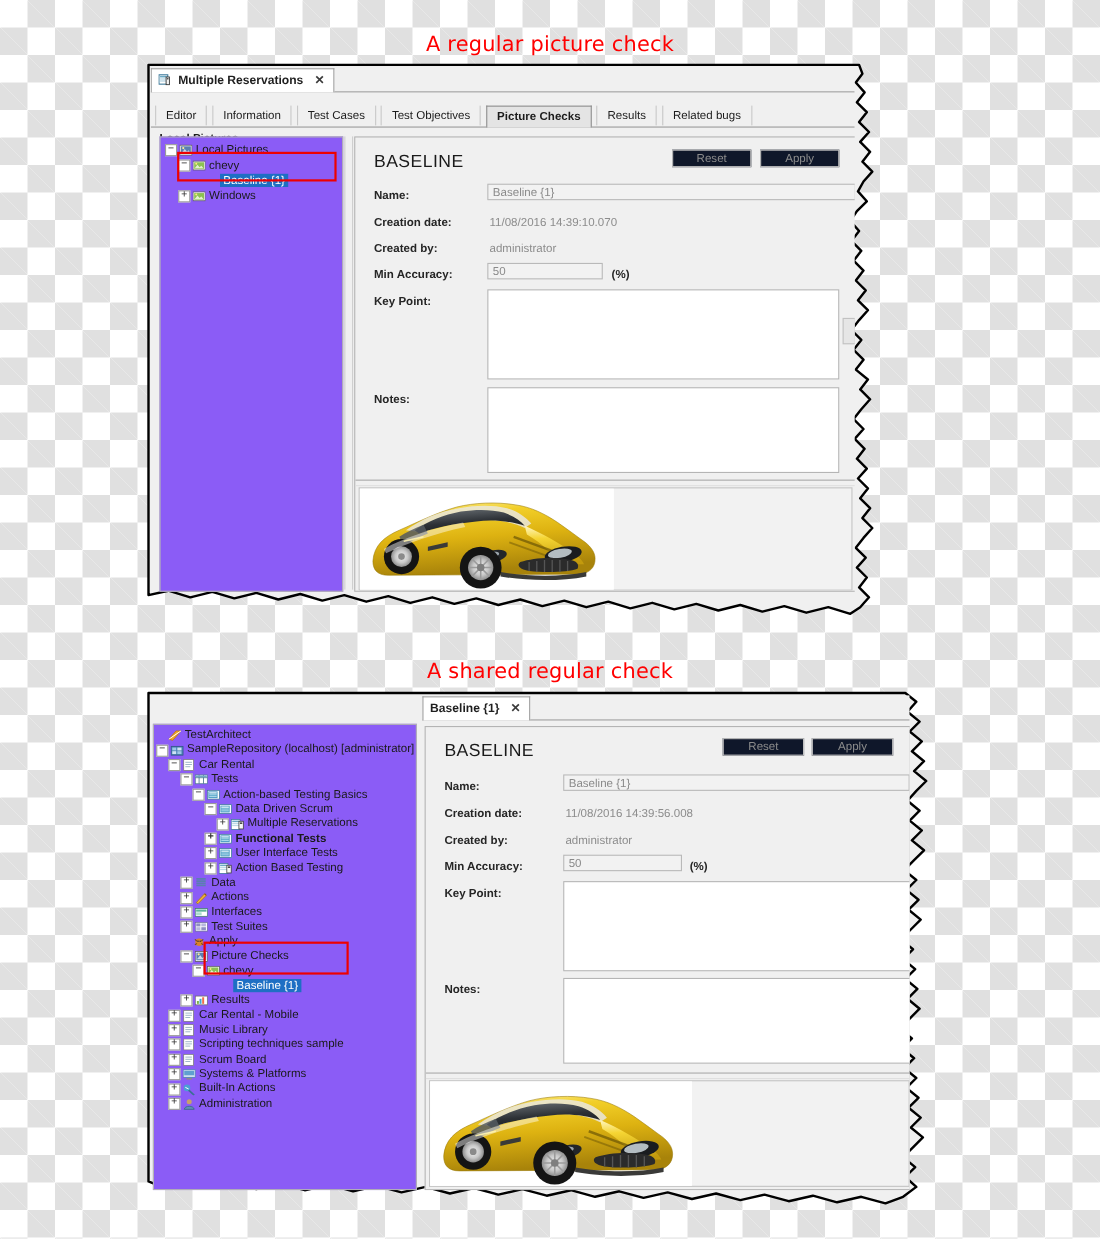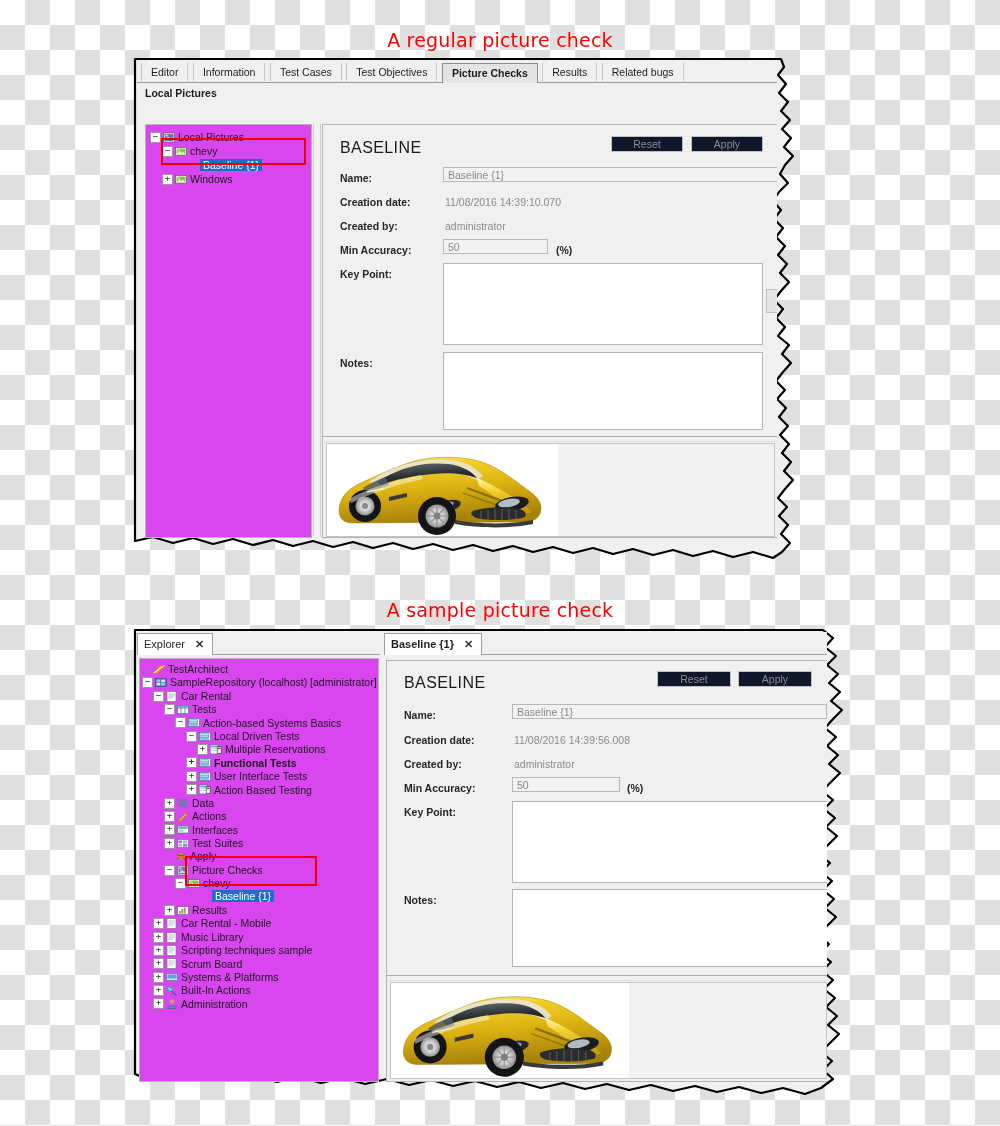--- a/index.html
+++ b/index.html
@@ -63,21 +63,21 @@
   .tab.sel{
     font-weight:bold;background:#e4e4e4;height:19px;line-height:19px;
     border:1px solid #8f8f8f;border-bottom:none;
     border-top:1px solid #8f8f8f;
   }
 
   .section-label{font-size:10.5px;font-weight:bold;color:#1b1b1b;padding:4px 0 2px 8px;}
 
   
   .treebox{
-    background:#d946ef;border:1px solid #b4b4b4;
+    background:#8b5cf6;border:1px solid #b4b4b4;
     overflow:hidden;position:absolute;
   }
   .trow{font-size:10.5px;color:#1a1a1a;height:13px;line-height:13px;white-space:nowrap;position:relative;}
   .trow .lbl{vertical-align:middle;}
   .trow.sel .lbl{background:#1e6fc4;color:#ffffff;padding:0 3px;}
   .exp{
     display:inline-block;width:9px;height:9px;line-height:7px;text-align:center;
     border:1px solid #9a9a9a;background:#fff;font-size:9px;color:#333;
     vertical-align:middle;margin-right:2px;font-family:"DejaVu Sans Mono",monospace;
   }
@@ -119,22 +119,38 @@
              L645,279 L656,288 L649,297 L658,306 L650,315 L643,324 L652,333 L644,342 L653,351 L646,360
              L655,369 L647,378 L656,387 L649,396 L658,405 L651,414 L660,423 L652,432 L645,441 L654,450
              L646,459 L655,468 L648,477 L657,486 L649,495 L640,501
              L620,495 L600,500 L580,494 L560,499 L540,493 L520,498 L500,492 L480,497 L460,491 L440,496
              L420,490 L400,495 L380,489 L360,494 L340,488 L320,493 L300,487 L280,492 L260,486 L240,491
              L220,485 L200,490 L180,484 L160,489 L140,483 L120,488 L100,482 L80,487 L60,481 L40,486 L20,480 L2,484 Z" fill="#f0f0f0" stroke="#000000" stroke-width="2.2" stroke-linejoin="round"></path>
   </svg>
 
   <div class="panel-inner" style="left:4px;top:4px;width:640px;height:480px;">
 
-
-    <div class="tabstrip" style="margin-top:2px;">
+    <div class="wintab-bar">
+      <span class="wintab">
+        <span class="ico">
+          <svg width="11" height="11" viewBox="0 0 11 11">
+            <rect x="0.5" y="1" width="8" height="8.5" fill="#ffffff" stroke="#3d7a9a" stroke-width="1"></rect>
+            <rect x="1.5" y="2" width="6" height="1.4" fill="#6aa9c4"></rect>
+            <rect x="1.5" y="4.2" width="6" height="1.2" fill="#b9d6e4"></rect>
+            <rect x="1.5" y="6" width="6" height="1.2" fill="#b9d6e4"></rect>
+            <rect x="7" y="3" width="3" height="7" fill="#f5f5f5" stroke="#333" stroke-width="0.8"></rect>
+            <rect x="7.8" y="4" width="1.4" height="1.2" fill="#444"></rect>
+          </svg>
+        </span>
+        <span>Multiple Reservations</span>
+        <span class="xbtn">✕</span>
+      </span>
+    </div>
+
+    <div class="tabstrip" style="margin-top:12px;">
       <span class="tab">Editor</span>
       <span class="tab">Information</span>
       <span class="tab">Test Cases</span>
       <span class="tab">Test Objectives</span>
       <span class="tab sel">Picture Checks</span>
       <span class="tab">Results</span>
       <span class="tab">Related bugs</span>
     </div>
 
     <div class="section-label">Local Pictures</div>
@@ -274,46 +290,40 @@
             <path d="M22,55 C40,45 66,36 94,31 L96,35 C68,41 42,50 24,59 Z" fill="#ffffff" opacity="0.45"></path>
 
             <path d="M40,48 L58,44" stroke="#fff4b0" stroke-width="1.4" opacity="0.9"></path>
           </svg>
         </div>
       </div>
     </div>
   </div>
 </div>
 
-<div class="caption" id="cap2">A sample picture check</div>
+<div class="caption" id="cap2">A shared regular check</div>
 
 <div class="panel" id="panel2" style="left:133px;top:628px;width:730px;height:470px;background:transparent;">
 
   <svg class="torn-svg" width="730" height="470" viewBox="0 0 730 470">
     <path d="M2,2 L690,2 L700,10 L692,19 L703,28 L694,37 L705,46 L696,55 L707,64 L698,73
              L709,82 L700,91 L692,100 L703,109 L694,118 L705,127 L696,136 L707,145 L698,154
              L689,163 L700,172 L691,181 L702,190 L693,199 L704,208 L695,217 L686,226 L697,235
              L688,244 L699,253 L690,262 L701,271 L692,280 L703,289 L694,298 L685,307 L696,316
              L687,325 L698,334 L689,343 L700,352 L691,361 L702,370 L693,379 L704,388 L695,397
              L706,406 L697,415 L688,424 L699,433 L690,442 L700,451 L688,460 L672,466
              L650,460 L628,465 L606,459 L584,464 L562,458 L540,463 L518,457 L496,462 L474,456
              L452,461 L430,455 L408,460 L386,454 L364,459 L342,453 L320,458 L298,452 L276,457
              L254,451 L232,456 L210,450 L188,455 L166,449 L144,454 L122,448 L100,453 L78,447
              L56,452 L34,446 L14,451 L2,446 Z" fill="#f0f0f0" stroke="#000000" stroke-width="2.2" stroke-linejoin="round"></path>
   </svg>
 
   <div class="panel-inner" style="left:4px;top:4px;width:690px;height:450px;">
 
     <div style="position:absolute;left:0;top:0;width:243px;height:450px;">
-      <div class="wintab-bar">
-        <span class="wintab" style="font-weight:normal;">
-          <span>Explorer</span>
-          <span class="xbtn">✕</span>
-        </span>
-      </div>
       <div class="treebox" id="p2tree" style="left:2px;top:26px;width:238px;height:422px;border-top:1px solid #b4b4b4;">
           <div class="trow" style="height: 13.4px; line-height: 13.4px; padding-left: 2px; margin-top: 3px;"><span class="exp none"></span><span class="ic"><svg width="12" height="11" viewBox="0 0 12 11">
                 <path d="M0.5,9 L7,1.5 L11.5,1.5 L4,10 Z" fill="#f0a52a" stroke="#c07c10" stroke-width="0.8"></path>
                 <path d="M0.5,9 L11.5,1.5" fill="none" stroke="#ffffff" stroke-width="0.9"></path>
               </svg></span><span class="lbl">TestArchitect</span></div>
           <div class="trow" style="height: 13.4px; line-height: 13.4px; padding-left: 2px;"><span class="exp">−</span><span class="ic"><svg width="12" height="11" viewBox="0 0 12 11">
                 <rect x="0.5" y="1.5" width="11" height="8" fill="#4a7fb5" stroke="#2d5480" stroke-width="0.7"></rect>
                 <rect x="1.6" y="2.6" width="3.6" height="2.6" fill="#9ec7e8"></rect>
                 <rect x="6.2" y="2.6" width="3.8" height="2.6" fill="#cfe4f5"></rect>
                 <rect x="1.6" y="5.9" width="3.6" height="2.6" fill="#cfe4f5"></rect>
@@ -327,28 +337,28 @@
                 <rect x="0.5" y="1.5" width="11" height="8" fill="#ffffff" stroke="#4e7a93" stroke-width="0.7"></rect>
                 <path d="M0.5,4 H11.5 M4,1.5 V9.5 M8,1.5 V9.5" fill="none" stroke="#4e7a93" stroke-width="0.8"></path>
                 <rect x="1" y="2" width="10" height="1.6" fill="#6fa8c4"></rect>
               </svg></span><span class="lbl">Tests</span></div>
           <div class="trow" style="height: 13.4px; line-height: 13.4px; padding-left: 35px;"><span class="exp">−</span><span class="ic"><svg width="12" height="11" viewBox="0 0 12 11">
                 <rect x="0.5" y="1.5" width="11" height="8" fill="#ffffff" stroke="#3d7a9a" stroke-width="0.7"></rect>
                 <rect x="1.4" y="2.4" width="8.4" height="6.2" fill="#4f9fc4"></rect>
                 <rect x="2.2" y="3.2" width="6.8" height="1.2" fill="#dff0f7"></rect>
                 <rect x="2.2" y="5" width="6.8" height="1" fill="#a9d6e8"></rect>
                 <rect x="2.2" y="6.6" width="6.8" height="1" fill="#a9d6e8"></rect>
-              </svg></span><span class="lbl">Action-based Systems Basics</span></div>
+              </svg></span><span class="lbl">Action-based Testing Basics</span></div>
           <div class="trow" style="height: 13.4px; line-height: 13.4px; padding-left: 46px;"><span class="exp">−</span><span class="ic"><svg width="12" height="11" viewBox="0 0 12 11">
                 <rect x="0.5" y="1.5" width="11" height="8" fill="#ffffff" stroke="#3d7a9a" stroke-width="0.7"></rect>
                 <rect x="1.4" y="2.4" width="8.4" height="6.2" fill="#4f9fc4"></rect>
                 <rect x="2.2" y="3.2" width="6.8" height="1.2" fill="#dff0f7"></rect>
                 <rect x="2.2" y="5" width="6.8" height="1" fill="#a9d6e8"></rect>
                 <rect x="2.2" y="6.6" width="6.8" height="1" fill="#a9d6e8"></rect>
-              </svg></span><span class="lbl">Local Driven Tests</span></div>
+              </svg></span><span class="lbl">Data Driven Scrum</span></div>
           <div class="trow" style="height: 13.4px; line-height: 13.4px; padding-left: 57px;"><span class="exp">+</span><span class="ic"><svg width="12" height="11" viewBox="0 0 12 11">
                 <rect x="0.2" y="1" width="8" height="9" fill="#ffffff" stroke="#3d7a9a" stroke-width="0.7"></rect>
                 <rect x="1.1" y="2" width="6.2" height="1.4" fill="#6aa9c4"></rect>
                 <rect x="1.1" y="4.1" width="6.2" height="1.1" fill="#bcd9e6"></rect>
                 <rect x="1.1" y="5.9" width="6.2" height="1.1" fill="#bcd9e6"></rect>
                 <rect x="7.2" y="2.6" width="4" height="7" fill="#f7f7f7" stroke="#3b3b3b" stroke-width="0.7"></rect>
                 <rect x="8.1" y="3.6" width="2.2" height="1.5" fill="#4a4a4a"></rect>
               </svg></span><span class="lbl">Multiple Reservations</span></div>
           <div class="trow" style="height: 13.4px; line-height: 13.4px; padding-left: 46px; font-weight: bold;"><span class="exp">+</span><span class="ic"><svg width="12" height="11" viewBox="0 0 12 11">
                 <rect x="0.5" y="1.5" width="11" height="8" fill="#ffffff" stroke="#3d7a9a" stroke-width="0.7"></rect>

